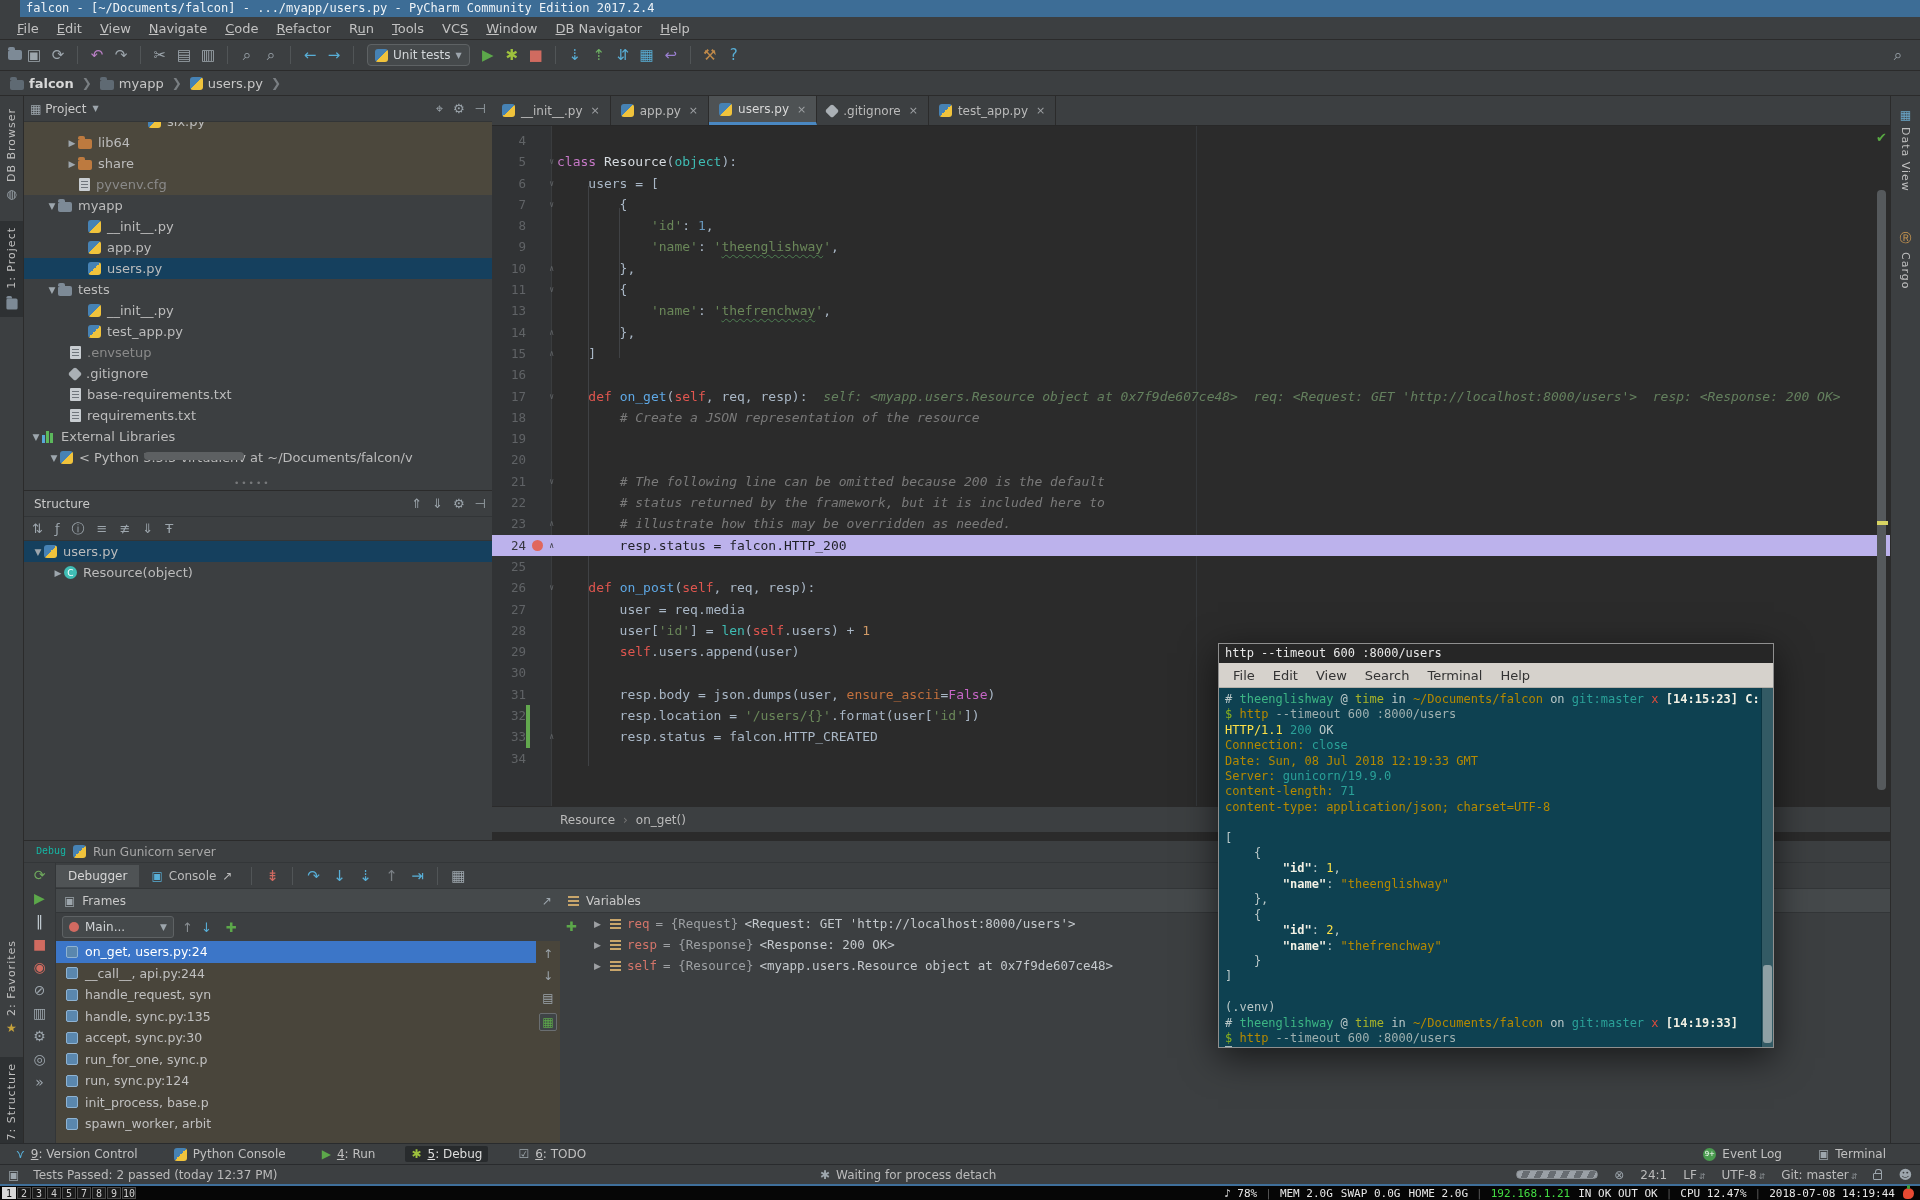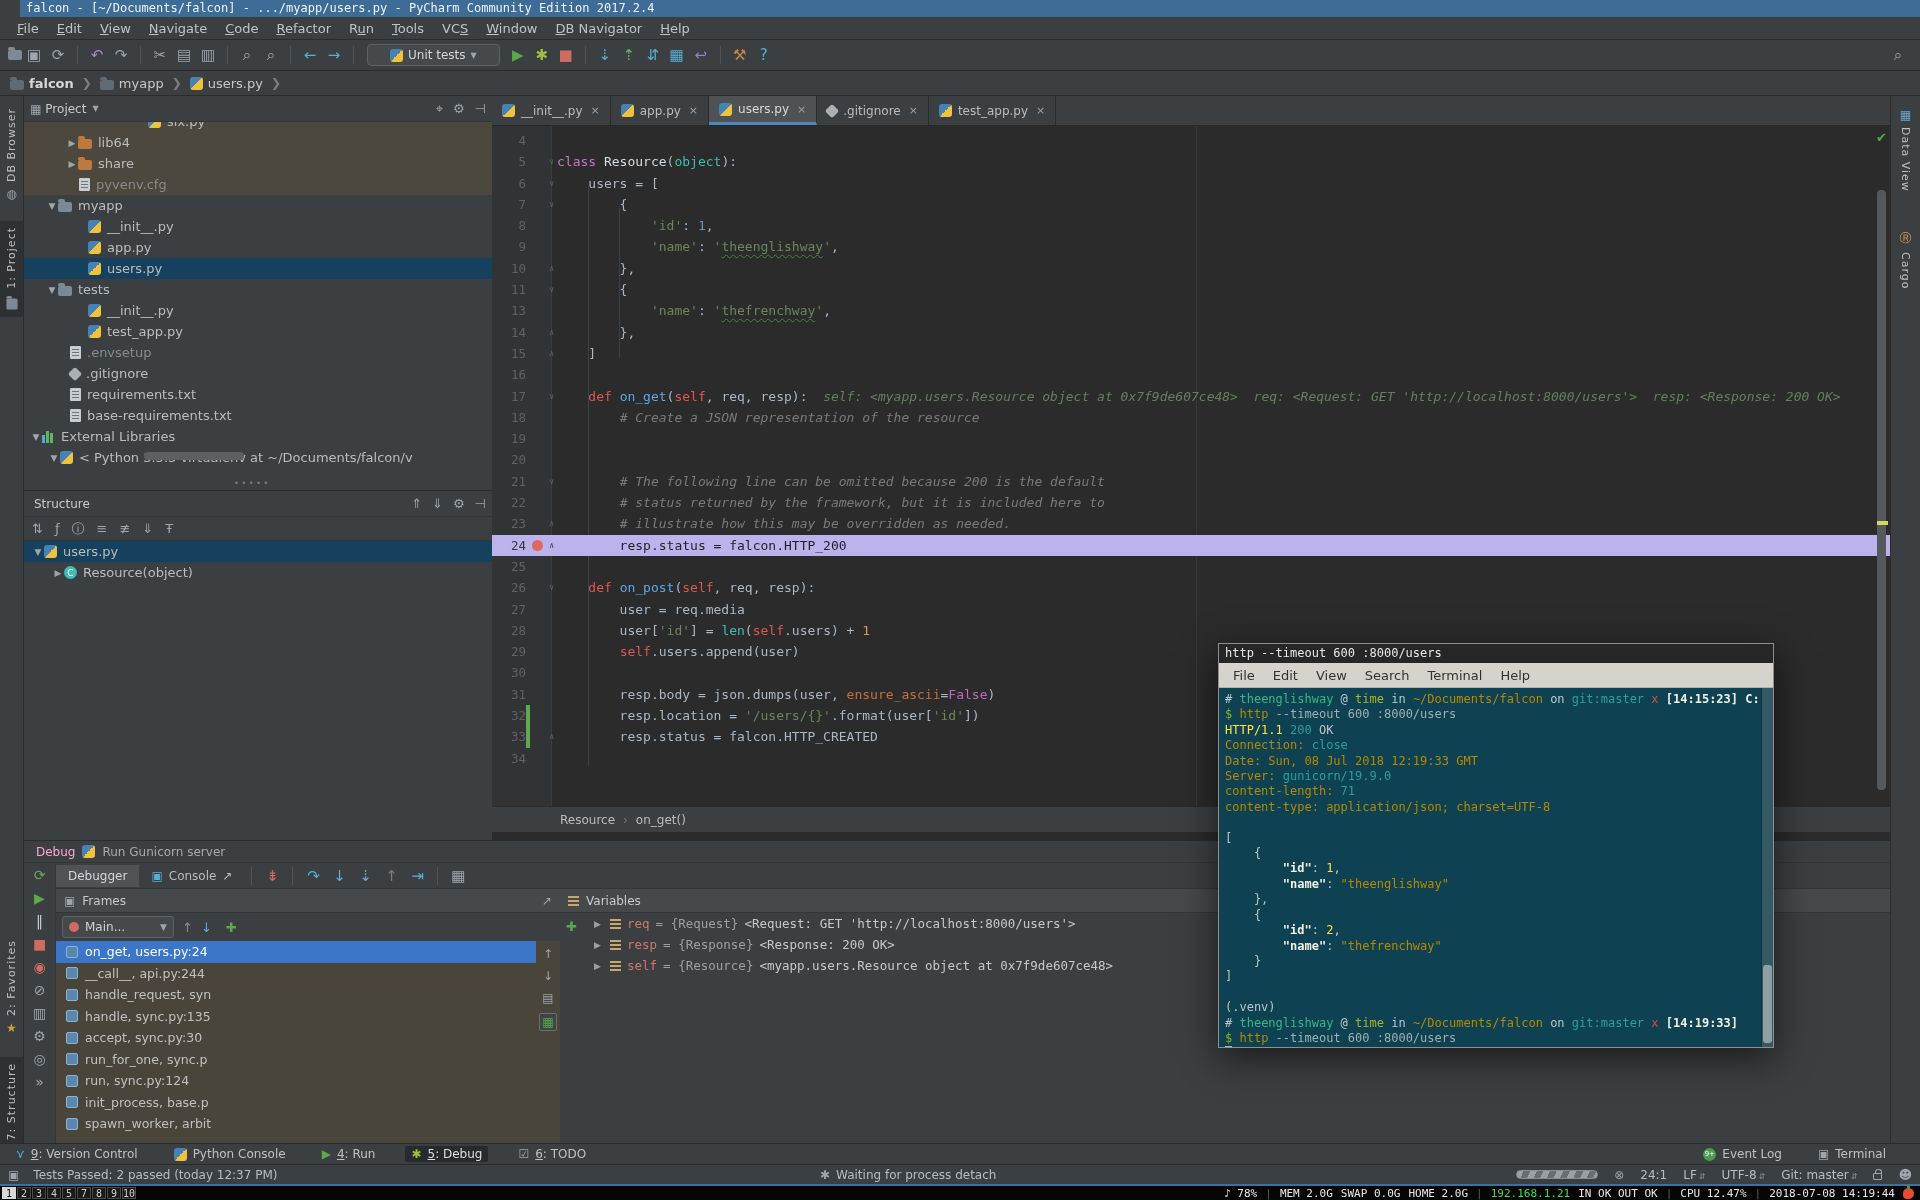--- a/index.html
+++ b/index.html
@@ -13,21 +13,21 @@
     color:#eef3f7;font-family:"DejaVu Sans Mono",monospace;font-size:12px;line-height:17px;padding-left:6px;margin-left:20px;}
   #menubar{position:absolute;left:0;top:17px;width:1920px;height:23px;background:#3c3f41;
     border-bottom:1px solid #2b2b2b;display:flex;align-items:center;padding-left:8px;}
   .mi{padding:0 9px;font-size:13px;color:#c2c2c2;}
   #toolbar{position:absolute;left:0;top:40px;width:1920px;height:31px;background:#3c3f41;
     border-bottom:1px solid #2b2b2b;display:flex;align-items:center;padding-left:8px;}
   .tbi{display:inline-flex;width:24px;height:24px;align-items:center;justify-content:center;
     font-size:15px;color:#9da6ad;}
   .tbdiv{width:1px;height:18px;background:#515557;margin:0 7px;}
   #runcfg{display:inline-flex;align-items:center;gap:5px;height:22px;border:1px solid #5e6264;
-    border-radius:4px;background:#45494b;padding:0 22px;margin:0 6px;color:#d3d7da;font-size:12px;}
+    border-radius:4px;background:#45494b;padding:0 7px;margin:0 6px;color:#d3d7da;font-size:12px;}
   #tb-right{margin-left:auto;margin-right:10px;}
   #navbar{position:absolute;left:0;top:71px;width:1920px;height:25px;background:#3c3f41;
     border-bottom:1px solid #2b2b2b;display:flex;align-items:center;padding-left:10px;gap:4px;}
   .crumb{display:inline-flex;align-items:center;gap:5px;color:#c6c6c6;font-size:13px;}
   .crumb b{font-weight:bold;color:#d8d8d8;}
   .chev{color:#7a7f83;margin:0 4px;font-size:12px;}
 
   
   .gi{display:inline-flex;align-items:center;justify-content:center;}
   .ico-py{width:13px;height:13px;border-radius:3px;background:linear-gradient(135deg,#4682b4 50%,#f0c33c 50%);flex:0 0 13px;}
@@ -107,21 +107,21 @@
   #edcrumb{position:absolute;left:0;bottom:8px;right:0;height:26px;background:#3c3f41;border-top:1px solid #2b2b2b;
     display:flex;align-items:center;padding-left:68px;gap:8px;font-size:12px;color:#bbb;}
   #edscroll{position:absolute;right:2px;top:30px;width:12px;bottom:40px;}
   #edthumb{position:absolute;left:1px;top:64px;width:9px;height:600px;background:#55595c;border-radius:4px;}
   #insp{position:absolute;right:3px;top:34px;color:#58a942;font-size:13px;}
   #stripemark{position:absolute;right:2px;top:425px;width:11px;height:4px;background:#d8d463;}
 
   
   #debug{position:absolute;left:24px;top:840px;width:1866px;height:303px;background:#3c3f41;border-top:1px solid #2b2b2b;}
   #dbghead{height:22px;display:flex;align-items:center;gap:7px;padding-left:12px;border-bottom:1px solid #333638;}
-  #dbghead .t1{color:#f9a8d4;font-size:12px;}
+  #dbghead .t1{color:#14b8a6;font-size:10px;font-family:Liberation Mono, monospace;}
   #dbghead .t2{color:#a8a8a8;font-size:12px;}
   #dbgtabs{position:absolute;left:32px;top:22px;right:0;height:26px;display:flex;align-items:center;border-bottom:1px solid #333638;}
   .dtab{padding:4px 12px;font-size:12px;color:#bbb;display:flex;gap:6px;align-items:center;}
   .dtab.active{background:#4f5355;color:#d6d6d6;}
   .stepico{width:26px;text-align:center;font-size:14px;}
   #dbgleft{position:absolute;left:0;top:22px;width:32px;bottom:0;border-right:1px solid #333638;
     display:flex;flex-direction:column;align-items:center;gap:7px;padding-top:4px;}
   #dbgleft .gi{font-size:13px;}
   #frames{position:absolute;left:32px;top:48px;width:504px;bottom:0;}
   #fhead,#vhead{height:24px;display:flex;align-items:center;gap:7px;padding-left:8px;background:#45494b;border-bottom:1px solid #333638;font-size:12px;color:#c9c9c9;}
@@ -354,26 +354,26 @@
           <span class="lbl">.envsetup</span>
         </div>
         <div class="trow " style="padding-left: 34px;">
           <span class="arr"></span>
           <span class="ico-git"></span>
           <span class="lbl">.gitignore</span>
         </div>
         <div class="trow " style="padding-left: 34px;">
           <span class="arr"></span>
           <span class="ico-file"></span>
+          <span class="lbl">base-requirements.txt</span>
+        </div>
+        <div class="trow " style="padding-left: 34px;">
+          <span class="arr"></span>
+          <span class="ico-file"></span>
           <span class="lbl">requirements.txt</span>
-        </div>
-        <div class="trow " style="padding-left: 34px;">
-          <span class="arr"></span>
-          <span class="ico-file"></span>
-          <span class="lbl">base-requirements.txt</span>
         </div>
         <div class="trow " style="padding-left: 6px;">
           <span class="arr">▼</span>
           <span class="ico-libs">
             <i></i>
             <i></i>
             <i></i>
           </span>
           <span class="lbl">External Libraries</span>
         </div>

